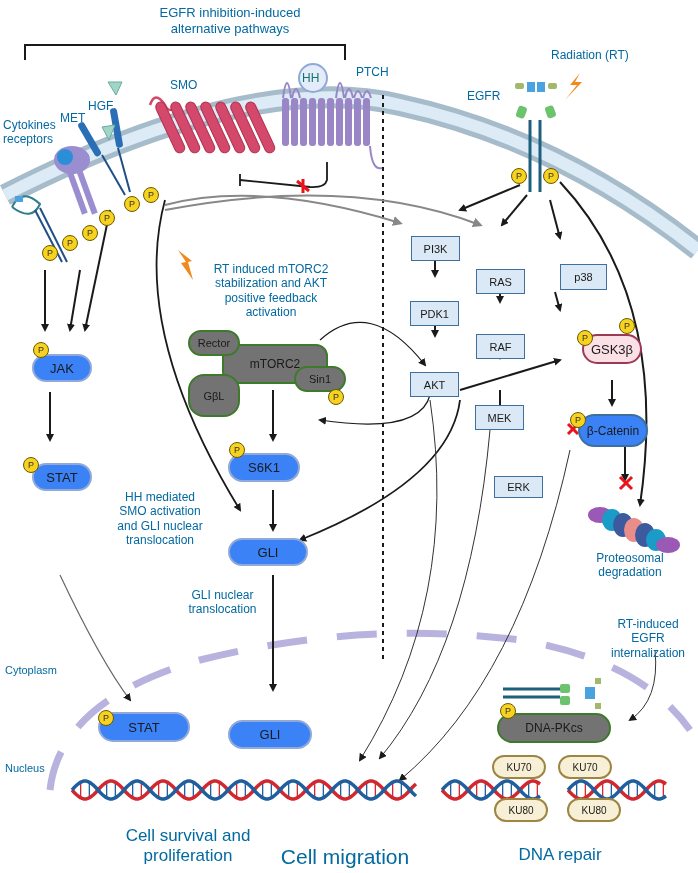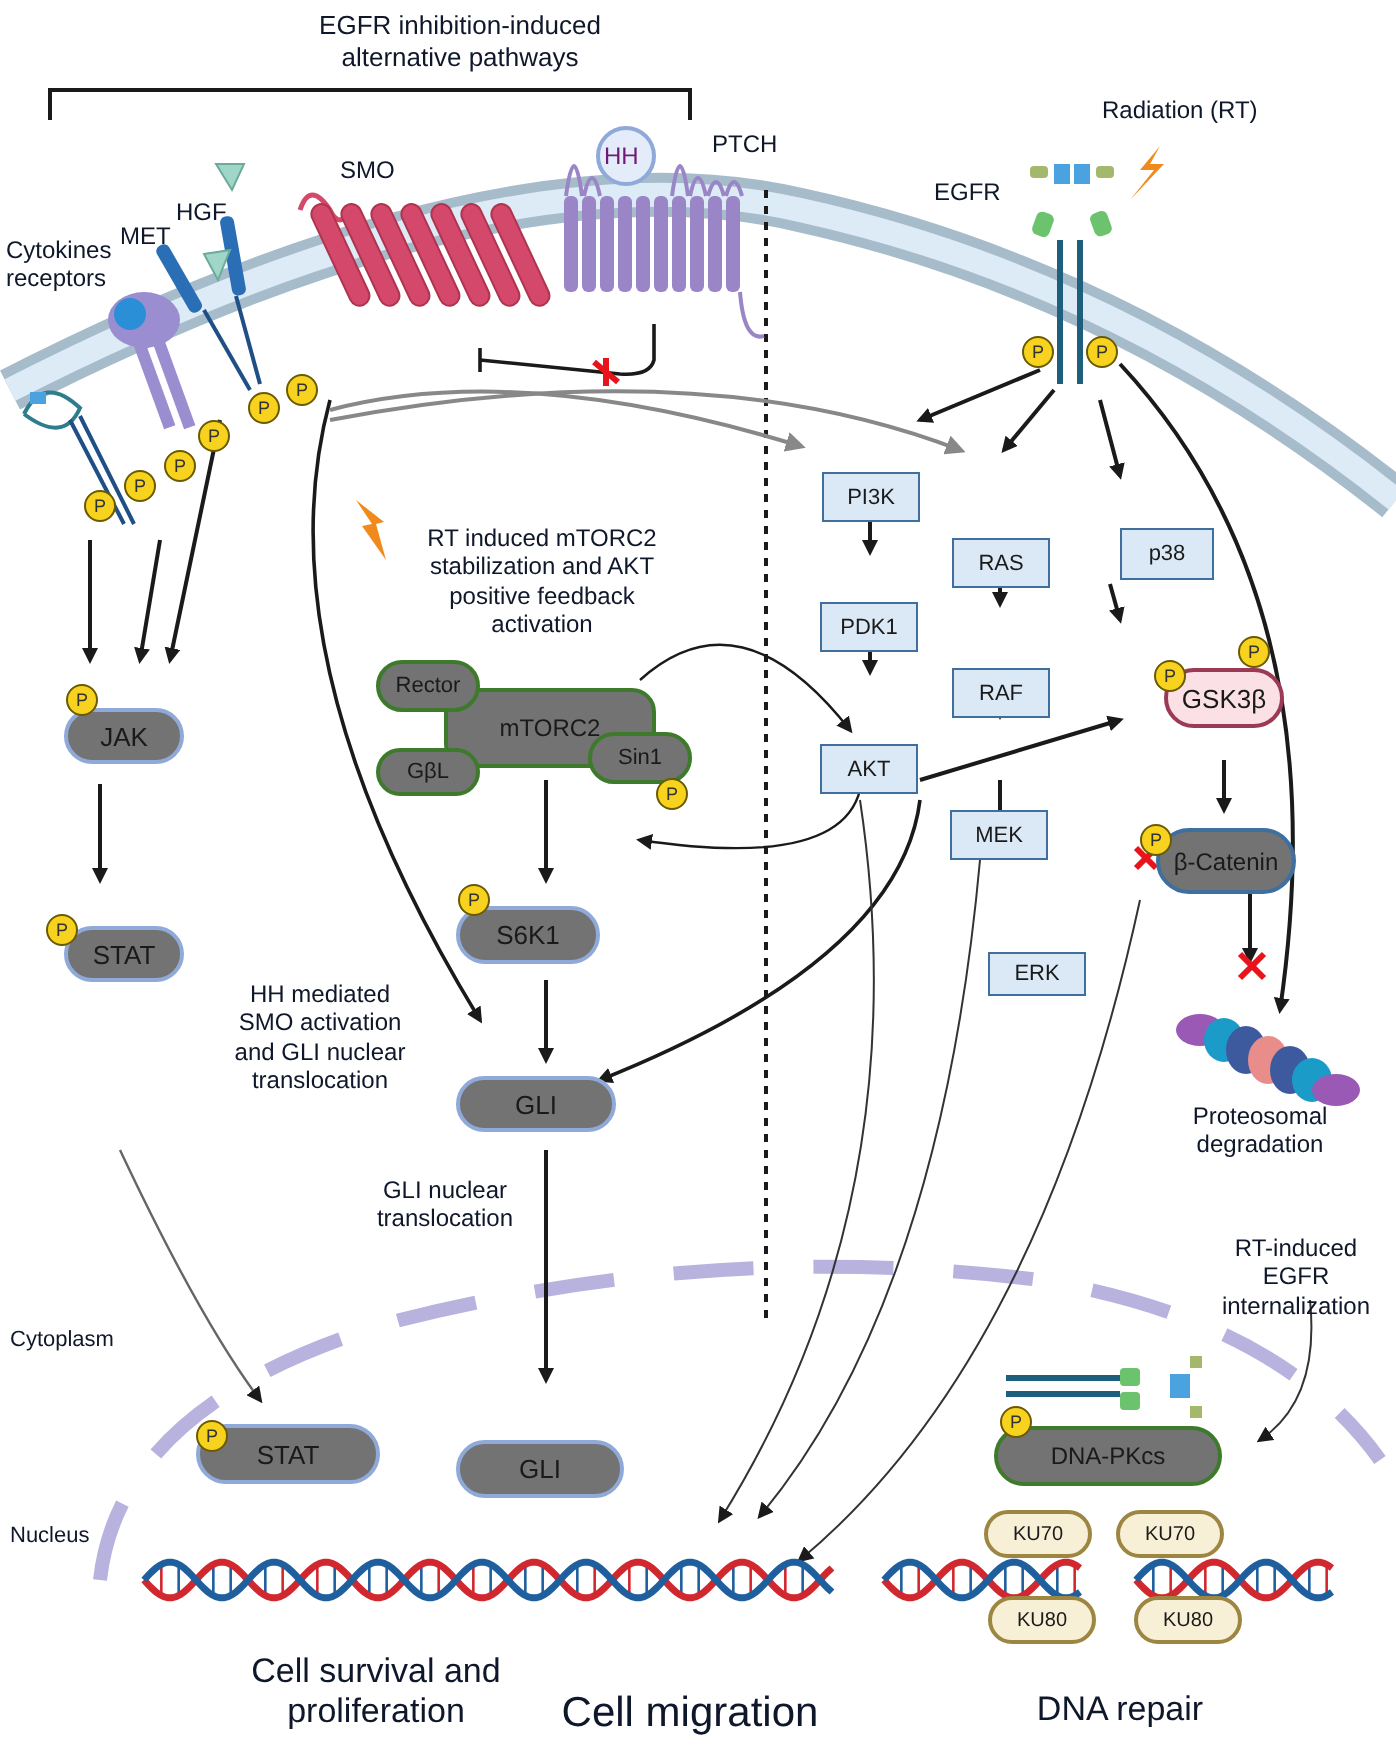--- a/index.html
+++ b/index.html
@@ -1,20 +1,20 @@
 <!DOCTYPE html>
 <html><head>
 <meta charset="utf-8">
 <style>
   html,body{margin:0;padding:0;background:#ffffff;}
   body{width:698px;height:873px;position:relative;overflow:hidden;font-family:"Liberation Sans",sans-serif;color:#1a1a1a;}
   svg{position:absolute;left:0;top:0;}
-  .lbl{position:absolute;font-family:"Liberation Sans",sans-serif;color:#0f172a;text-align:center;white-space:pre-line;line-height:1.2;}
+  .lbl{position:absolute;font-family:"Liberation Sans",sans-serif;color:#0369a1;text-align:center;white-space:pre-line;line-height:1.2;}
   .box{position:absolute;background:#dbe8f5;border:1.5px solid #3e6f9e;font-size:11px;display:flex;align-items:center;justify-content:center;box-sizing:border-box;}
-  .pill{position:absolute;background:#737373;border:2px solid #8fa9d8;border-radius:18px;font-size:13px;display:flex;align-items:center;justify-content:center;box-sizing:border-box;}
+  .pill{position:absolute;background:#3b82f6;border:2px solid #8fa9d8;border-radius:18px;font-size:13px;display:flex;align-items:center;justify-content:center;box-sizing:border-box;}
   .pgreen{position:absolute;background:#737373;border:2.5px solid #3e7a2c;border-radius:16px;font-size:11px;display:flex;align-items:center;justify-content:center;box-sizing:border-box;}
   .ku{position:absolute;background:#f7efd6;border:2px solid #9c8641;border-radius:12px;font-size:10px;display:flex;align-items:center;justify-content:center;box-sizing:border-box;}
   .pdot{position:absolute;width:16px;height:16px;border-radius:50%;background:#f7d21f;border:1.2px solid #6b5a00;font-size:9px;display:flex;align-items:center;justify-content:center;box-sizing:border-box;color:#333;}
 </style>
 </head>
 <body>
 
 <svg width="698" height="873" viewBox="0 0 698 873">
   <defs>
     <marker id="ah" markerWidth="8" markerHeight="8" refX="6" refY="4" orient="auto" markerUnits="userSpaceOnUse">
@@ -246,21 +246,21 @@
 </svg>
 
 <div class="lbl" style="left:130px;top:5px;width:200px;font-size:13px;">EGFR inhibition-induced
 alternative pathways</div>
 
 <div class="lbl" style="left:3px;top:118px;width:60px;font-size:12px;text-align:left;">Cytokines
 receptors</div>
 <div class="lbl" style="left:60px;top:98px;font-size:12px;margin-top:13px;">MET</div>
 <div class="lbl" style="left:88px;top:63px;font-size:12px;margin-top:36px;">HGF</div>
 <div class="lbl" style="left:170px;top:78px;font-size:12px;">SMO</div>
-<div class="lbl" style="left:302px;top:71px;font-size:12px;color:#701a75;">HH</div>
+<div class="lbl" style="left:302px;top:71px;font-size:12px;color:#0f766e;">HH</div>
 <div class="lbl" style="left:356px;top:65px;font-size:12px;">PTCH</div>
 <div class="lbl" style="left:467px;top:89px;font-size:12px;">EGFR</div>
 <div class="lbl" style="left:551px;top:48px;font-size:12px;">Radiation (RT)</div>
 
 <div class="lbl" style="left:196px;top:262px;width:150px;font-size:12px;">RT induced mTORC2
 stabilization and AKT
 positive feedback
 activation</div>
 <div class="lbl" style="left:110px;top:490px;width:100px;font-size:12px;">HH mediated
 SMO activation
@@ -271,21 +271,21 @@
 <div class="lbl" style="left:580px;top:551px;width:100px;font-size:12px;">Proteosomal
 degradation</div>
 <div class="lbl" style="left:598px;top:617px;width:100px;font-size:12px;">RT-induced
 EGFR
 internalization</div>
 <div class="lbl" style="left:5px;top:664px;font-size:11px;">Cytoplasm</div>
 <div class="lbl" style="left:5px;top:762px;font-size:11px;">Nucleus</div>
 
 <div class="pgreen" style="left:222px;top:344px;width:106px;height:40px;border-radius:12px;font-size:12px;">mTORC2</div>
 <div class="pgreen" style="left:188px;top:330px;width:52px;height:26px;">Rector</div>
-<div class="pgreen" style="left:188px;top:374px;width:52px;height:24px;">GβL</div>
+<div class="pgreen" style="left:188px;top:374px;width:52px;height:43px;">GβL</div>
 <div class="pgreen" style="left:294px;top:366px;width:52px;height:26px;">Sin1</div>
 <div class="pdot" style="left:328px;top:389px;">P</div>
 
 <div class="pill" style="left:32px;top:354px;width:60px;height:28px;">JAK</div>
 <div class="pdot" style="left:33px;top:342px;">P</div>
 <div class="pill" style="left:32px;top:463px;width:60px;height:28px;">STAT</div>
 <div class="pdot" style="left:23px;top:457px;">P</div>
 
 <div class="pill" style="left:228px;top:453px;width:72px;height:29px;">S6K1</div>
 <div class="pdot" style="left:229px;top:442px;">P</div>

